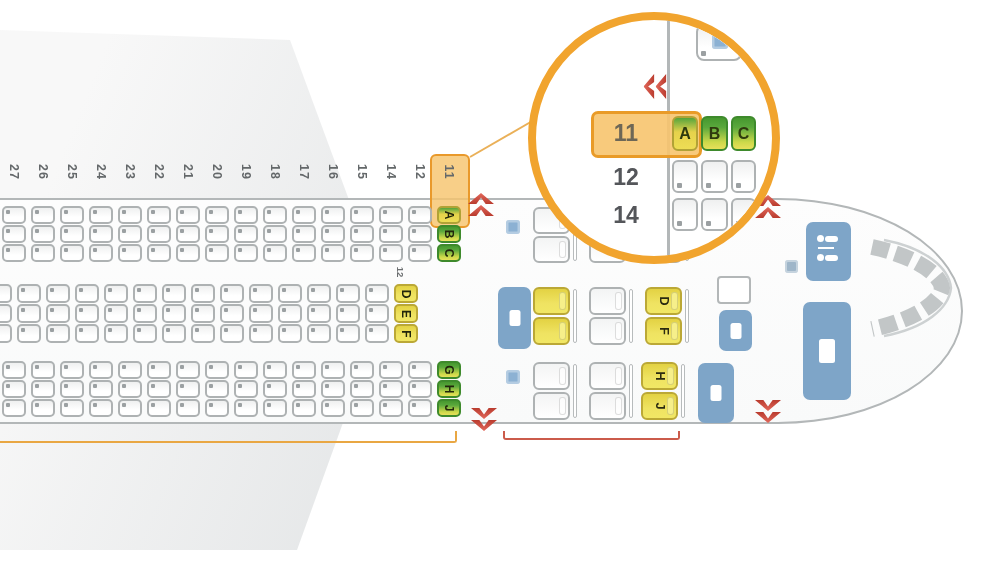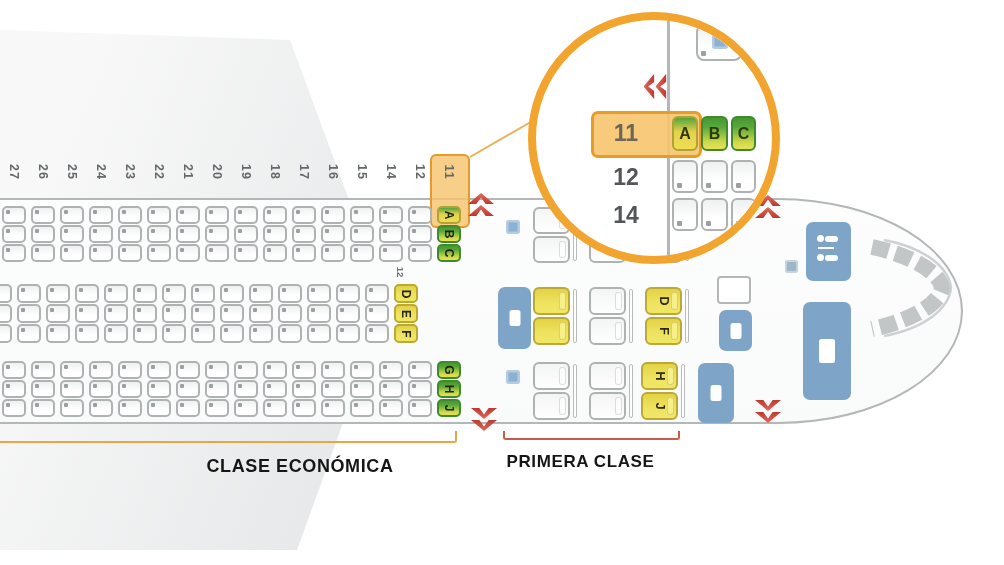--- a/index.html
+++ b/index.html
@@ -381,22 +381,20 @@
       </div>
       <div class="abs exit down" style="left: 755px; top: 400px; z-index: 6;">
         <div class="chev"></div>
         <div class="chev c2"></div>
       </div>
     </div>
   <div id="leader" class="abs"></div>
 
   <div id="br-econ" class="abs"></div>
   <div id="br-first" class="abs"></div>
-  <div id="cap-econ" class="abs caption">CLASE ECONÓMICA</div>
-  <div id="cap-first" class="abs caption">PRIMERA CLASE</div>
 
   <div id="inset" class="abs">
     <div class="in iline"></div>
     <div class="in iseat white" style="left:160px;top:4px;width:46px;height:37px;border-radius:8px"></div>
     <div class="in bluesq" style="left:176px;top:13px;width:16px;height:16px"></div>
     <div class="in exit left abs" style="left:106px;top:55px">
       <div class="chev"></div>
         <div class="chev c2"></div>
     </div>
     <div class="in ibox"></div>

